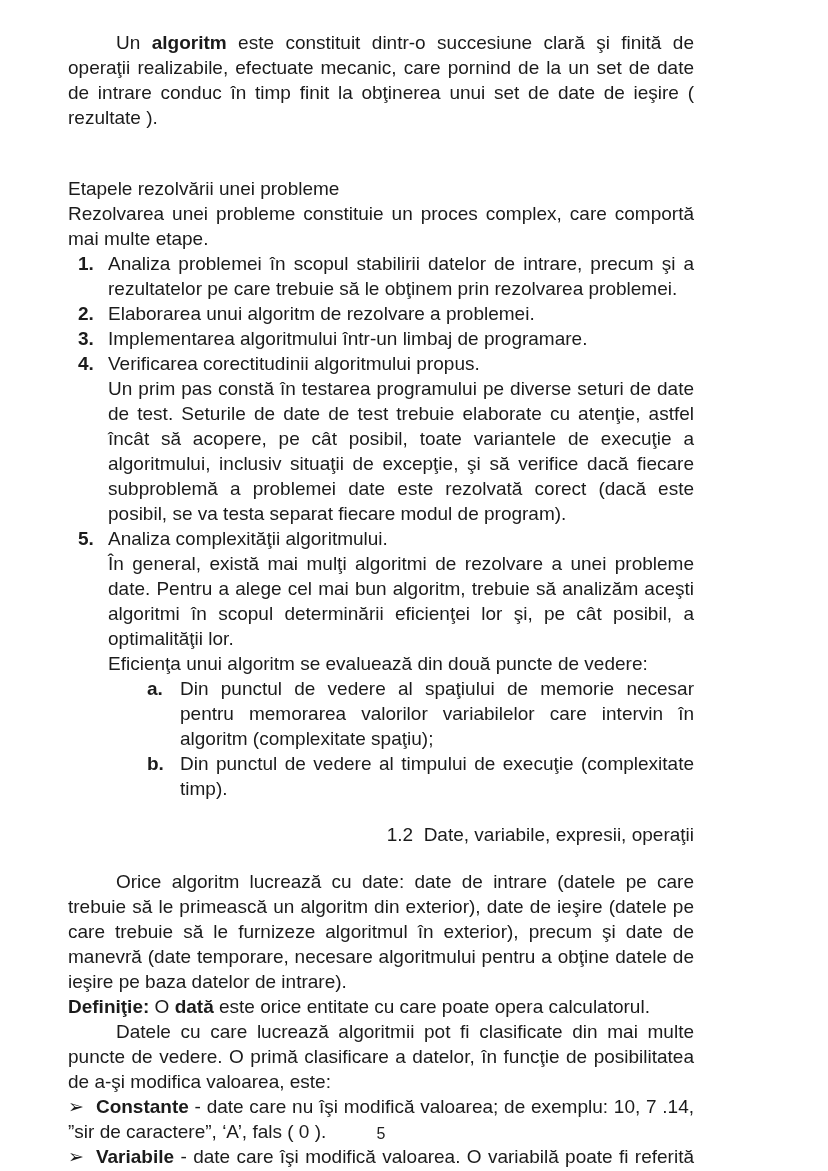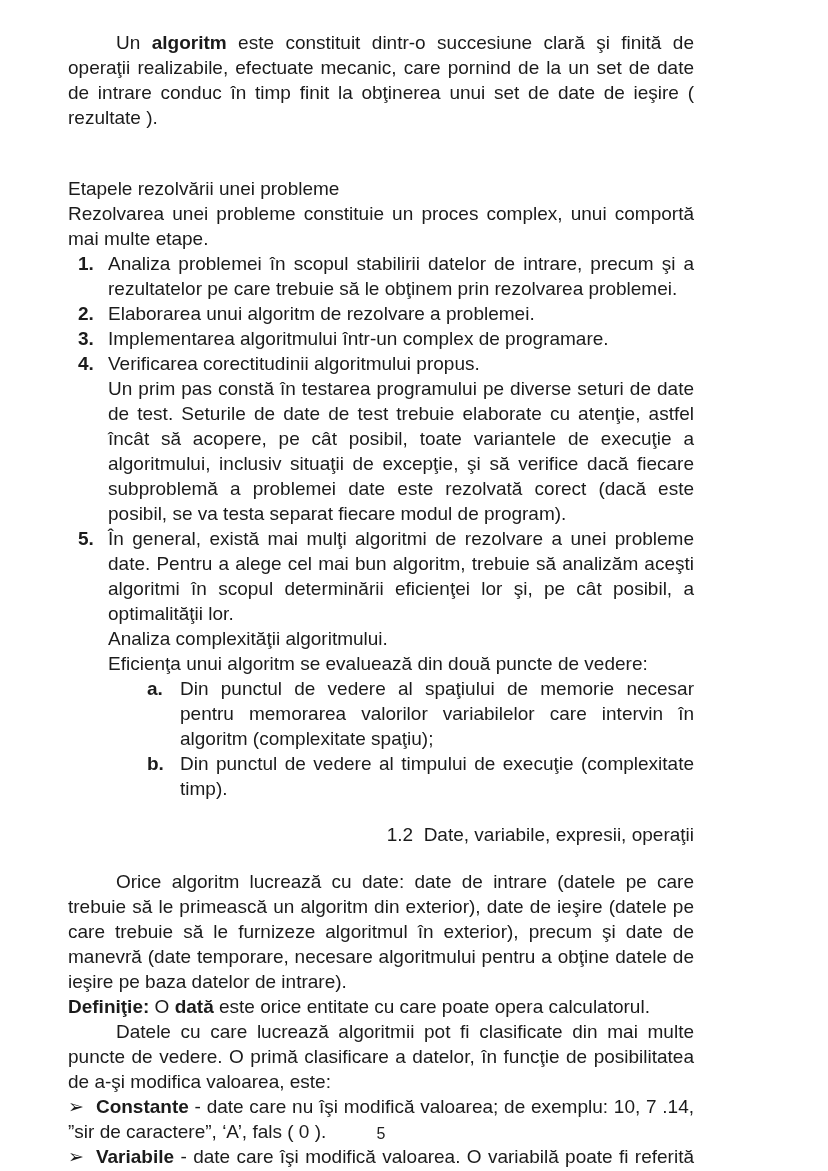--- a/index.html
+++ b/index.html
@@ -52,58 +52,58 @@
   }
 </style>
 </head>
 <body>
 
 <div class="page">
 
   <p class="para indent intro"><span>Un </span><b>algoritm</b><span> este constituit dintr-o succesiune clară şi finită de operaţii realizabile, efectuate mecanic, care pornind de la un set de date de intrare conduc în timp finit la obţinerea unui set de date de ieşire ( rezultate ).</span></p>
 
   <div class="hd">Etapele rezolvării unei probleme</div>
-  <p class="para">Rezolvarea unei probleme constituie un proces complex, unui comportă mai multe etape.</p>
+  <p class="para">Rezolvarea unei probleme constituie un proces complex, care comportă mai multe etape.</p>
 
   <div class="steps">
 
     <div class="step">
       <span class="num">1.</span>
       <div class="stx">
         <p class="para">Analiza problemei în scopul stabilirii datelor de intrare, precum şi a rezultatelor pe care trebuie să le obţinem prin rezolvarea problemei.</p>
       </div>
     </div>
 
     <div class="step">
       <span class="num">2.</span>
       <div class="stx">
         <p class="para">Elaborarea unui algoritm de rezolvare a problemei.</p>
       </div>
     </div>
 
     <div class="step">
       <span class="num">3.</span>
       <div class="stx">
-        <p class="para">Implementarea algoritmului într-un complex de programare.</p>
+        <p class="para">Implementarea algoritmului într-un limbaj de programare.</p>
       </div>
     </div>
 
     <div class="step">
       <span class="num">4.</span>
       <div class="stx">
         <p class="para">Verificarea corectitudinii algoritmului propus.</p>
         <p class="para">Un prim pas constă în testarea programului pe diverse seturi de date de test. Seturile de date de test trebuie elaborate cu atenţie, astfel încât să acopere, pe cât posibil, toate variantele de execuţie a algoritmului, inclusiv situaţii de excepţie, şi să verifice dacă fiecare subproblemă a problemei date este rezolvată corect (dacă este posibil, se va testa separat fiecare modul de program).</p>
       </div>
     </div>
 
     <div class="step">
       <span class="num">5.</span>
       <div class="stx">
+        <p class="para">Analiza complexităţii algoritmului.</p>
         <p class="para">În general, există mai mulţi algoritmi de rezolvare a unei probleme date. Pentru a alege cel mai bun algoritm, trebuie să analizăm aceşti algoritmi în scopul determinării eficienţei lor şi, pe cât posibil, a optimalităţii lor.</p>
-        <p class="para">Analiza complexităţii algoritmului.</p>
         <p class="para">Eficienţa unui algoritm se evaluează din două puncte de vedere:</p>
 
         <div class="sub">
           <span class="num">a.</span>
           <p class="para">Din punctul de vedere al spaţiului de memorie necesar pentru memorarea valorilor variabilelor care intervin în algoritm (complexitate spaţiu);</p>
         </div>
         <div class="sub">
           <span class="num">b.</span>
           <p class="para">Din punctul de vedere al timpului de execuţie (complexitate timp).</p>
         </div>

